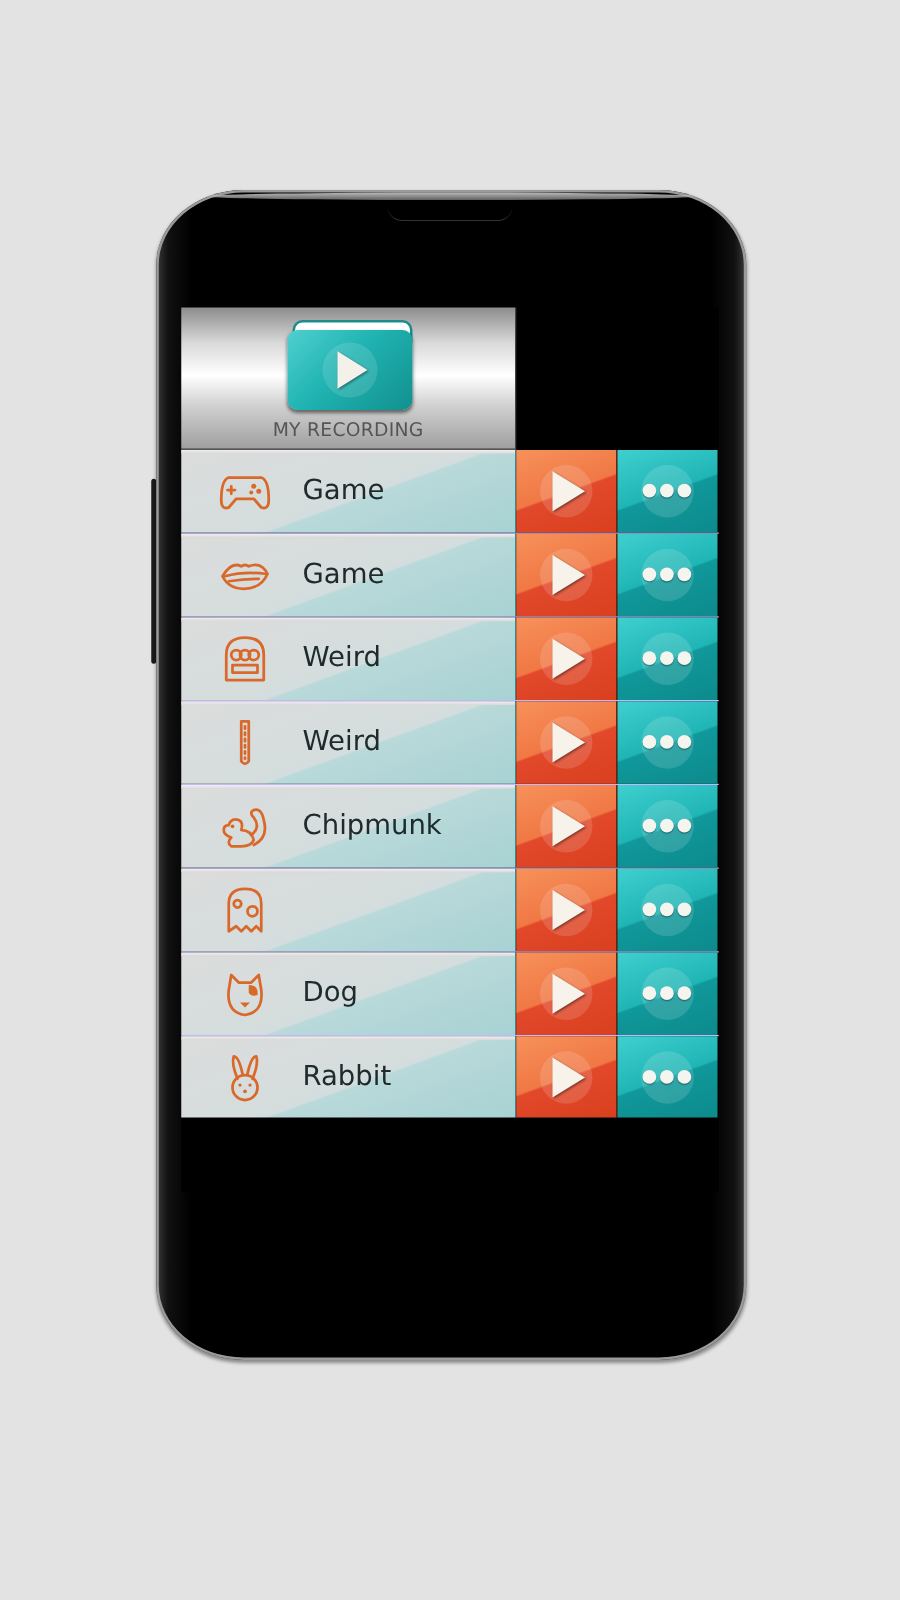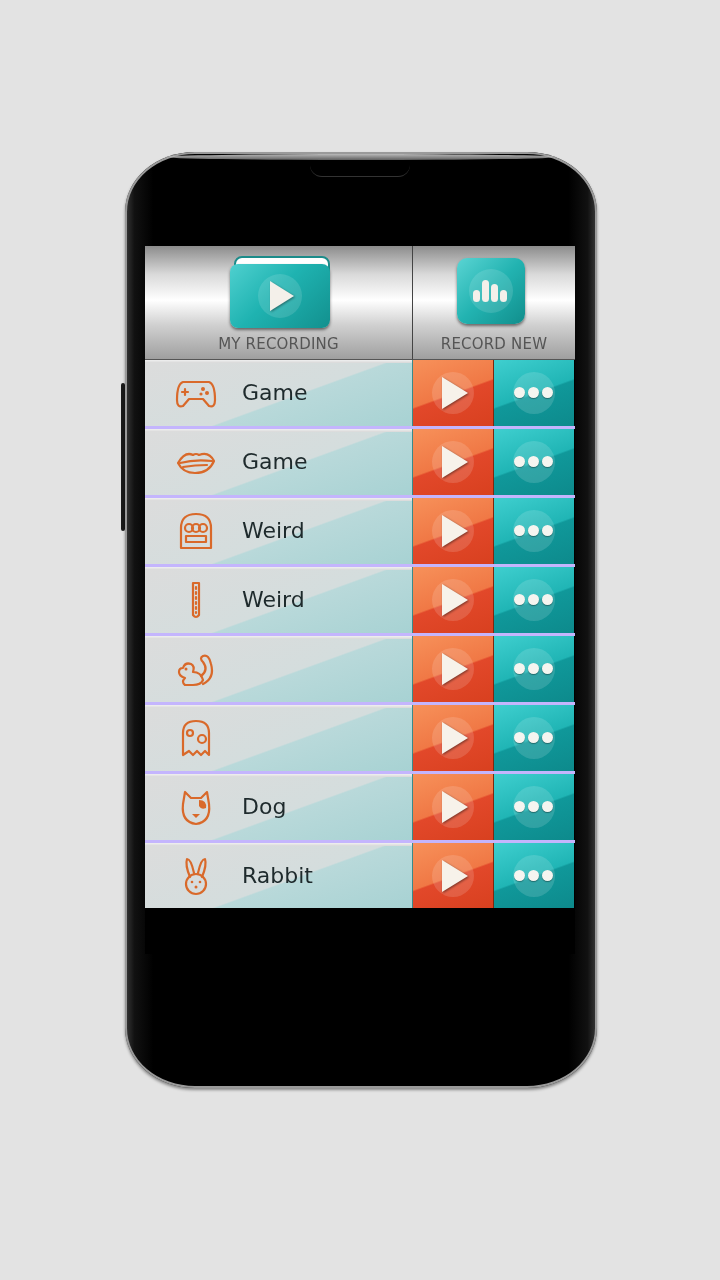--- a/index.html
+++ b/index.html
@@ -16,21 +16,21 @@
   .hdr-label{position:absolute;left:0;right:0;bottom:6px;text-align:center;font-size:15px;color:#555;letter-spacing:.2px;}
   .folder-btn{position:absolute;left:85px;top:10px;width:100px;height:72px;}
   .folder-sheet{position:absolute;left:4px;top:0;width:92px;height:14px;background:#fff;border-radius:8px 8px 0 0;border:2px solid #1c8c8a;}
   .folder-body{position:absolute;left:0;top:8px;width:100px;height:64px;border-radius:8px;background:linear-gradient(135deg,#4fd0cf 0%,#1fb3b1 45%,#12908e 100%);box-shadow:0 2px 3px rgba(0,0,0,.5);}
   .teal-sq{position:absolute;left:44px;top:12px;width:68px;height:66px;border-radius:10px;background:linear-gradient(135deg,#5ad4d3 0%,#22b3b1 50%,#118e8c 100%);box-shadow:0 2px 3px rgba(0,0,0,.5);}
   .ring{position:absolute;border-radius:50%;background:rgba(255,255,255,.13);}
   .play-tri{position:absolute;width:0;height:0;border-top:15px solid transparent;border-bottom:15px solid transparent;border-left:24px solid #f4f0ea;filter:drop-shadow(1px 1px 1px rgba(0,0,0,.4));}
   .bars{position:absolute;left:16px;top:18px;width:36px;height:30px;}
   .bar{position:absolute;bottom:4px;width:7px;background:#f4f0ea;border-radius:4px;}
   .rows{position:absolute;left:0;top:114px;width:430px;}
-  .row{position:relative;height:66px;display:flex;border-bottom:3px solid #c4b5fd;}
+  .row{position:relative;height:66px;display:flex;border-bottom:1px solid #c4b5fd;}
   .row:last-child{height:65px;border-bottom:none;}
   .name-cell{position:relative;width:267px;height:100%;background:linear-gradient(160deg,#dcdcdc 0%,#d4dddd 55%,#b9d9da 56%,#a7d2d3 100%);border-right:1px solid #3a8a8a;overflow:hidden;}
   .name-cell::before{content:"";position:absolute;left:0;right:0;top:0;height:3px;background:linear-gradient(#f0f0f0,#d8d8d8);}
   .row-icon{position:absolute;left:30px;top:12px;width:42px;height:42px;}
   .row-label{position:absolute;left:97px;top:0;line-height:66px;font-size:22px;color:#1e2a2c;}
   .play-cell{position:relative;width:80px;height:100%;background:linear-gradient(160deg,#f7915a 0%,#f07845 50%,#e2482a 52%,#d8401f 100%);border-right:1px solid #7a2a10;}
   .more-cell{position:relative;width:80px;height:100%;background:linear-gradient(160deg,#3fcfcf 0%,#20b5b5 50%,#10989a 52%,#0d8a8c 100%);}
   .cell-ring{position:absolute;left:19px;top:12px;width:42px;height:42px;border-radius:50%;background:rgba(255,255,255,.14);}
   .cell-play{position:absolute;left:29px;top:17px;width:0;height:0;border-top:16px solid transparent;border-bottom:16px solid transparent;border-left:26px solid #f7f2ea;filter:drop-shadow(1px 1px 1px rgba(0,0,0,.45));}
   .dots{position:absolute;left:20px;top:27px;display:flex;gap:3px;}
@@ -53,32 +53,20 @@
     <div class="hdr-cell hdr-left">
       <div class="folder-btn">
         <div class="folder-sheet"></div>
         <div class="folder-body">
           <div class="ring" style="left:28px;top:10px;width:44px;height:44px;"></div>
           <div class="play-tri" style="left:40px;top:17px;"></div>
         </div>
       </div>
       <div class="hdr-label">MY RECORDING</div>
     </div>
-    <div class="hdr-cell hdr-right">
-      <div class="teal-sq">
-        <div class="ring" style="left:12px;top:11px;width:44px;height:44px;"></div>
-        <div class="bars">
-          <div class="bar" style="left:0;height:12px;"></div>
-          <div class="bar" style="left:9px;height:22px;"></div>
-          <div class="bar" style="left:18px;height:18px;"></div>
-          <div class="bar" style="left:27px;height:12px;"></div>
-        </div>
-      </div>
-      <div class="hdr-label">RECORD NEW</div>
-    </div>
   </div>
 
   <div class="rows">
 
     <div class="row">
       <div class="name-cell">
         <div class="row-icon">
           <svg class="ic" viewBox="0 0 42 42">
               <path d="M8 10 H34 Q40 12 40 28 Q40 36 34 34 L28 27 H14 L8 34 Q2 36 2 28 Q2 12 8 10Z"></path>
               <path d="M10 17 V23 M7 20 H13"></path>
@@ -181,20 +169,21 @@
 
     <div class="row">
       <div class="name-cell">
         <div class="row-icon">
           <svg class="ic" viewBox="0 0 42 42">
               <path d="M28 36 Q40 30 36 16 Q34 6 28 8 Q24 10 28 14 Q34 22 26 28"></path>
               <path d="M8 20 Q10 14 16 16 Q20 18 18 24 Q26 24 28 32 Q26 37 18 37 H10 Q6 34 10 30 Q4 28 4 24 Q4 20 8 20Z"></path>
               <circle class="f" cx="11" cy="21" r="1.5"></circle>
             </svg>
         </div>
+        <div class="row-label">Chipmunk</div>
       </div>
       <div class="play-cell">
           <div class="cell-ring"></div>
           <div class="cell-play"></div>
         </div>
       <div class="more-cell">
           <div class="cell-ring"></div>
           <div class="dots">
             <div class="dot"></div>
             <div class="dot"></div>

